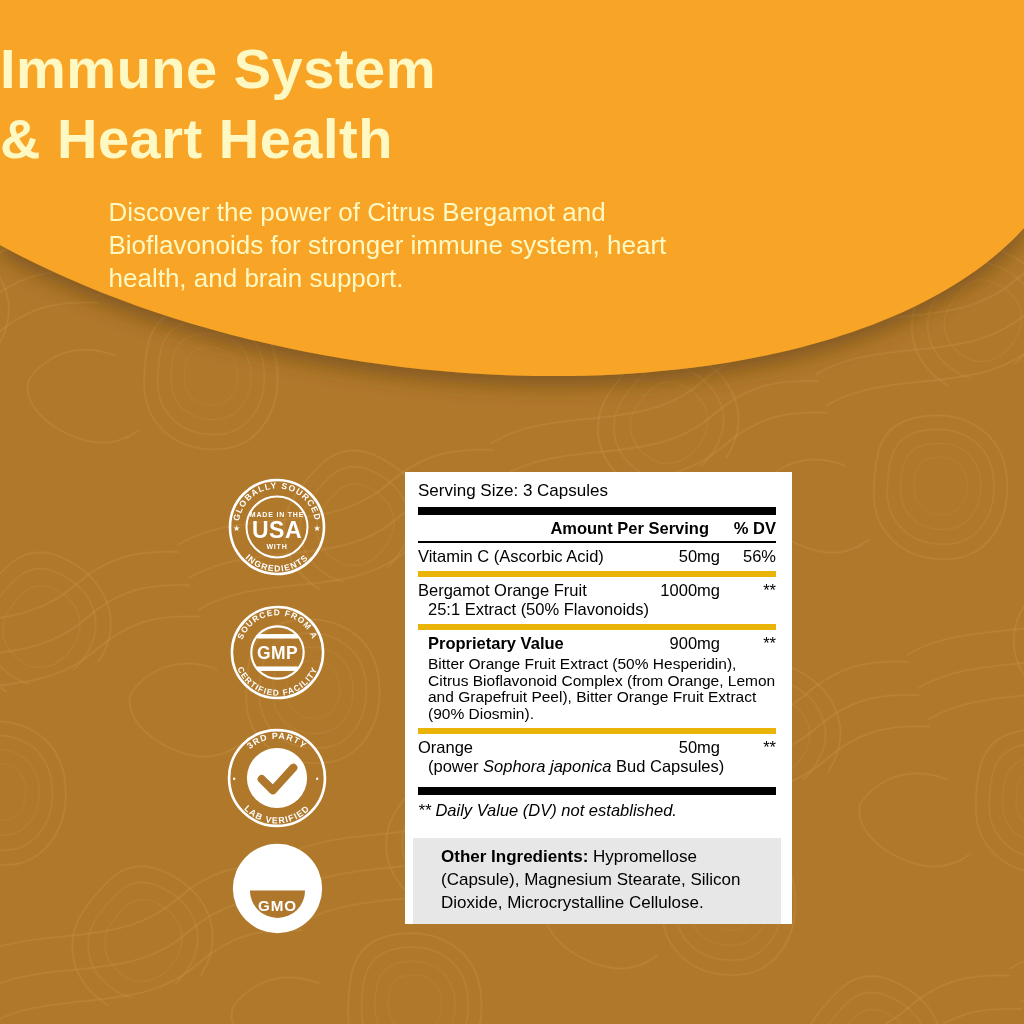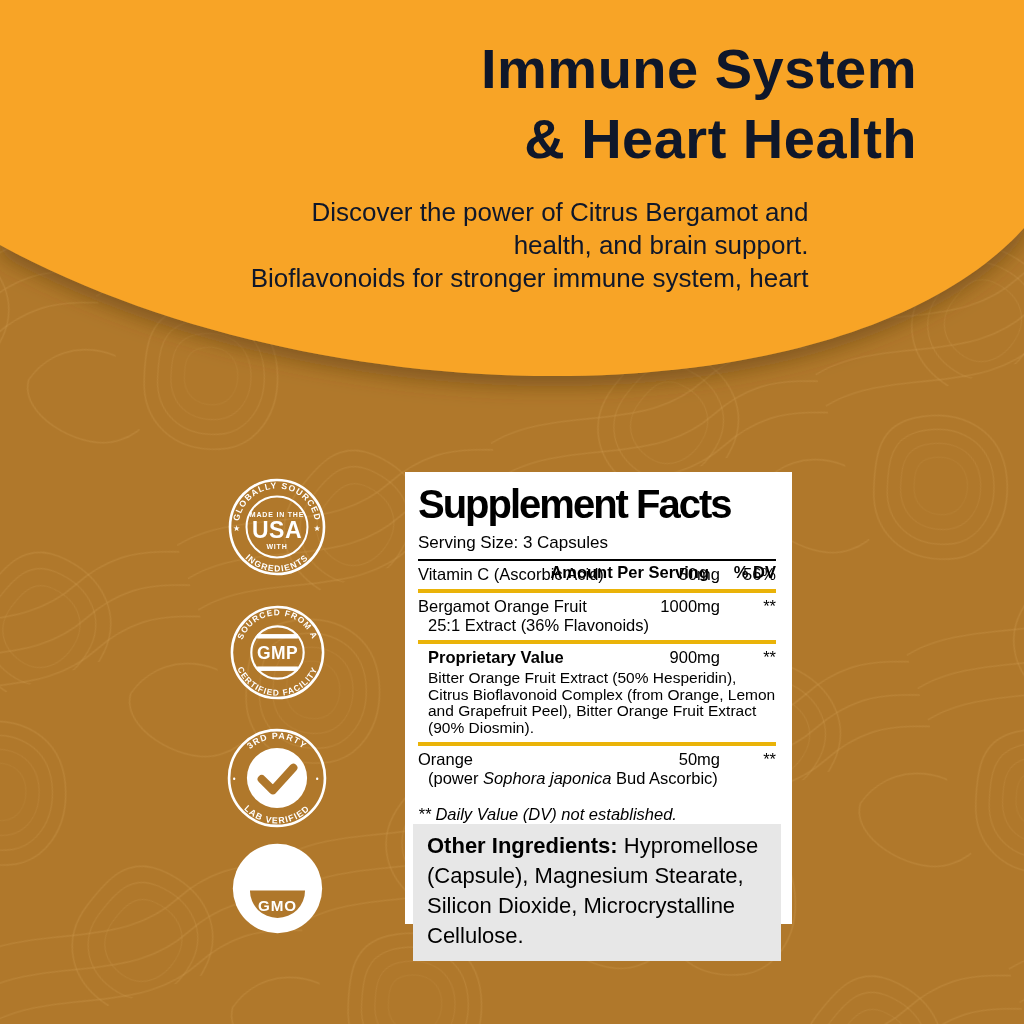--- a/index.html
+++ b/index.html
@@ -7,21 +7,21 @@
     width:1024px;height:1024px;position:relative;overflow:hidden;
     background:#B0782B;
     font-family:"Liberation Sans", sans-serif;
     -webkit-font-smoothing:antialiased;
   }
   .layer{position:absolute;inset:0;}
   svg{display:block;}
 
   
   #hero-svg{position:absolute;top:0;left:0;}
-  .hero-text{position:absolute;left:0;top:0;width:917px;text-align:right;color:#0f172a;}
+  .hero-text{position:absolute;left:0;top:0;width:917px;text-align:left;color:#fef9c3;}
   .hero-title{
     margin:34px 0 0;font-size:56px;line-height:70px;font-weight:bold;
     letter-spacing:.5px;
   }
   .hero-sub{
     margin:22px auto 8px;width:700px;font-size:26px;line-height:33px;font-weight:normal;
   }
 
   
   .badge{position:absolute;}
@@ -40,31 +40,31 @@
     background:#fff;color:#000;box-sizing:border-box;
     padding:8px 16px 0 13px;display:flex;flex-direction:column;
   }
   .sf-title{font-size:40px;font-weight:bold;letter-spacing:-2px;line-height:44px;margin:2px 0 6px;}
   .sf-serving{font-size:17px;line-height:21px;}
   .bar{height:8px;background:#000;margin:6px 0 0;}
   .sf-header{position:relative;height:26px;border-bottom:2px solid #000;}
   .sf-header .h-amt{position:absolute;right:67px;top:4px;font-size:16.5px;font-weight:bold;}
   .sf-header .h-dv{position:absolute;right:0;top:4px;font-size:16.5px;font-weight:bold;}
   .sf-row{position:relative;font-size:16.5px;line-height:19px;padding:4px 0 5px;}
-  .sf-row + .sf-row{border-top:4px solid #eab308;}
+  .sf-row + .sf-row{border-top:6px solid #eab308;}
   .sf-row .nm2{padding-left:10px;}
   .sf-row .amt{position:absolute;right:56px;top:4px;}
   .sf-row .dv{position:absolute;right:0;top:4px;}
   .sf-row.bold-row .nm1,.sf-row.bold-row .nm2{font-weight:bold;}
   .sf-desc{font-size:15.5px;line-height:16.5px;padding:3px 0 1px 10px;font-weight:normal;}
   .ital{font-style:italic;}
   .sf-foot{font-size:16.5px;line-height:20px;padding:5px 0 0;font-style:italic;}
   .sf-other{
     margin:auto -5px 0;background:#E7E7E7;
-    padding:7px 12px 10px 14px;font-size:22px;line-height:30px;
+    padding:7px 12px 10px 28px;font-size:17px;line-height:23px;
   }
   .sf-other b{font-weight:bold;}
 </style>
 </head>
 <body>
 
 <div class="layer">
   <svg width="1024" height="1024" viewBox="0 0 1024 1024">
     <defs>
       <pattern id="topo" width="330" height="330" patternUnits="userSpaceOnUse" patternTransform="rotate(-18)">
@@ -100,22 +100,22 @@
   <path d="M0,0 H1024 V228 C 850,420 330,425 0,245 Z" fill="#F8A428" filter="url(#heroShadow)"></path>
 </svg>
 
 <div class="hero-text">
   <div class="hero-title">
     <div>Immune System</div>
     <div>&amp; Heart Health</div>
   </div>
   <div class="hero-sub">
     <div>Discover the power of Citrus Bergamot and</div>
+    <div>Bioflavonoids for stronger immune system, heart</div>
     <div>health, and brain support.</div>
-    <div>Bioflavonoids for stronger immune system, heart</div>
   </div>
 </div>
 
 <svg class="badge" style="left:227px;top:477px;" width="100" height="100" viewBox="0 0 100 100">
   <defs>
     <path id="arcTop1" d="M 11.5,50 A 38.5,38.5 0 0 1 88.5,50"></path>
     <path id="arcBot1" d="M 5.5,50 A 44.5,44.5 0 0 0 94.5,50"></path>
   </defs>
   <circle cx="50" cy="50" r="47" fill="none" stroke="#fff" stroke-width="2.6"></circle>
   <circle cx="50" cy="50" r="30.5" fill="none" stroke="#fff" stroke-width="2"></circle>
@@ -157,53 +157,52 @@
 </svg>
 
 <svg class="badge" style="left:230px;top:841px;" width="95" height="95" viewBox="0 0 100 100">
   <circle cx="50" cy="50" r="47" fill="#fff"></circle>
   <text class="nongmo-top" x="50" y="44" text-anchor="middle">NON</text>
   <path d="M 21,52 H 79 A 29,29 0 0 1 21,52 Z" fill="#AF772B"></path>
   <text class="nongmo-bot" x="50" y="73.5" text-anchor="middle">GMO</text>
 </svg>
 
 <div class="sf-panel">
-  <div class="sf-title">Supplement Facts</div>
   <div class="sf-serving">Serving Size: 3 Capsules</div>
   <div class="bar"></div>
 
   <div class="sf-header">
     <span class="h-amt">Amount Per Serving</span>
     <span class="h-dv">% DV</span>
   </div>
 
   <div class="sf-row">
     <div class="nm1">Vitamin C (Ascorbic Acid)</div>
     <span class="amt">50mg</span>
     <span class="dv">56%</span>
   </div>
 
   <div class="sf-row">
     <div class="nm1">Bergamot Orange Fruit</div>
-    <div class="nm2">25:1 Extract (36% Flavonoids)</div>
+    <div class="nm2">25:1 Extract (50% Flavonoids)</div>
     <span class="amt">1000mg</span>
     <span class="dv">**</span>
   </div>
 
   <div class="sf-row bold-row">
     <div class="nm2">Proprietary Value</div>
     <div class="sf-desc">Bitter Orange Fruit Extract (50% Hesperidin), Citrus Bioflavonoid Complex (from Orange, Lemon and Grapefruit Peel), Bitter Orange Fruit Extract (90% Diosmin).</div>
     <span class="amt">900mg</span>
     <span class="dv">**</span>
   </div>
 
   <div class="sf-row">
     <div class="nm1">Orange</div>
     <div class="nm2">
-      <span>(power </span><span class="ital">Sophora japonica</span><span> Bud Ascorbic)</span>
+      <span>(power </span><span class="ital">Sophora japonica</span><span> Bud Capsules)</span>
     </div>
     <span class="amt">50mg</span>
     <span class="dv">**</span>
   </div>
 
   <div class="bar"></div>
   <div class="sf-foot">** Daily Value (DV) not established.</div>
 
   <div class="sf-other">
     <b>Other Ingredients:</b><span> Hypromellose (Capsule), Magnesium Stearate, Silicon Dioxide, Microcrystalline Cellulose.</span>

